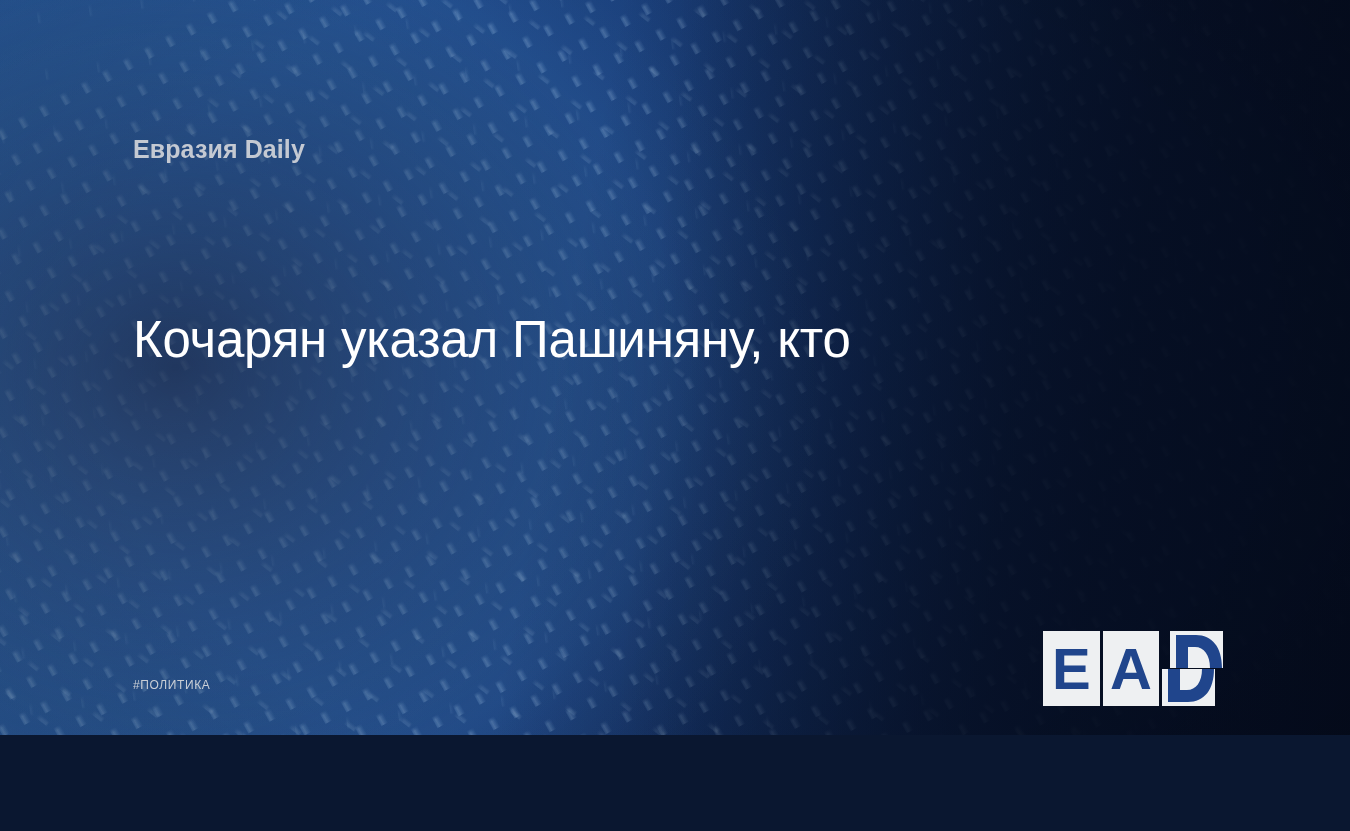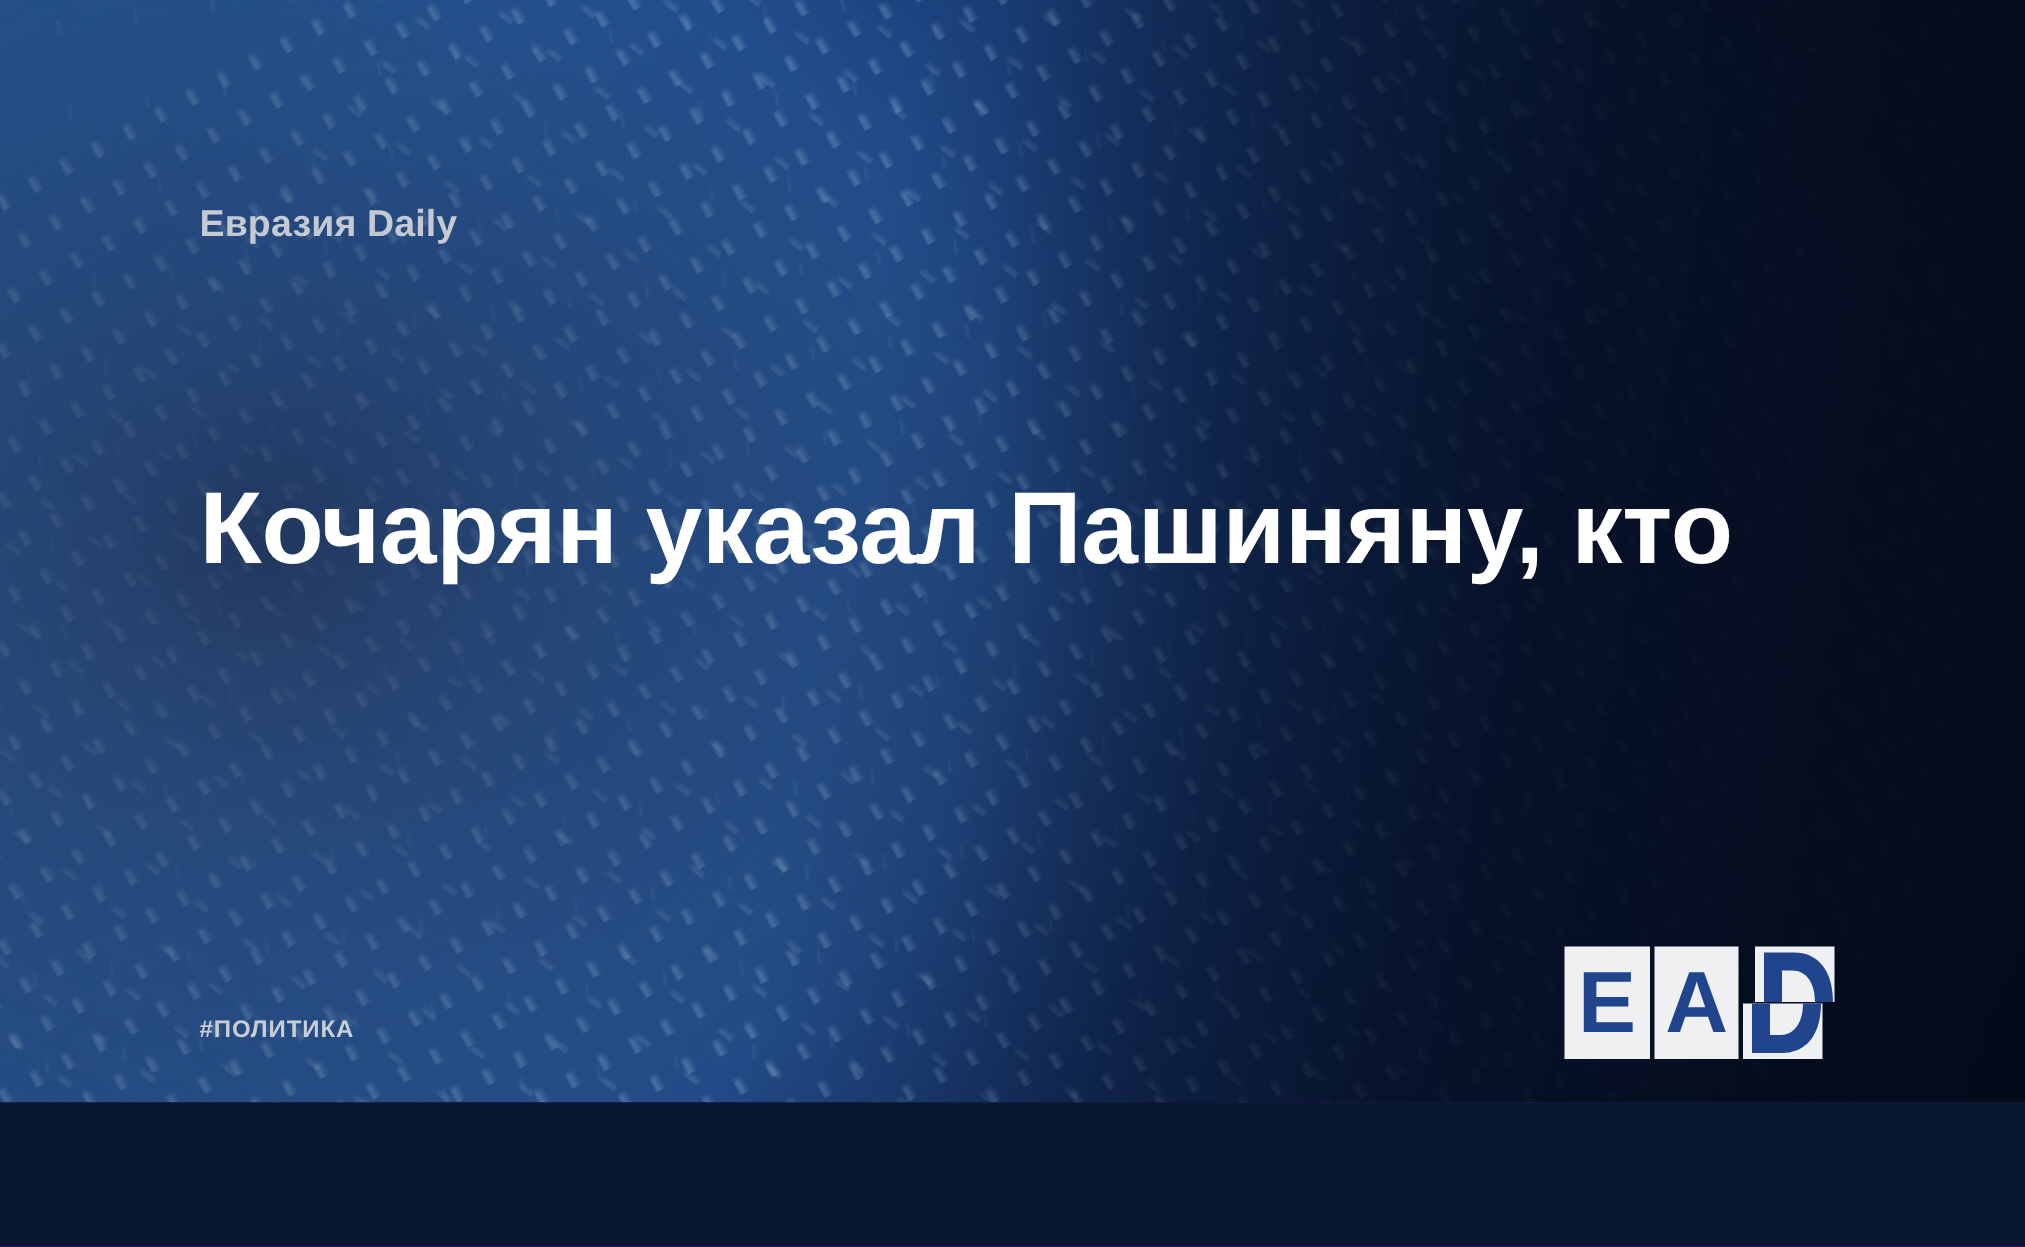--- a/index.html
+++ b/index.html
@@ -10,21 +10,21 @@
   }
   body {
     font-family: "Liberation Sans", "DejaVu Sans", sans-serif;
   }
 
   .card {
     position: relative;
     width: 1350px;
     height: 735px;
     overflow: hidden;
-    background: #4c1d95;
+    background: #4d7c0f;
     isolation: isolate;
   }
 
   
   .bg-base {
     position: absolute;
     inset: 0;
     background:
       radial-gradient(ellipse 820px 700px at 14% 52%,
         #2a5596 0%, #224a87 16%, #1b3e75 32%, #163462 48%, #112851 64%, #0d1e41 80%, #0a1733 100%),
@@ -145,33 +145,33 @@
     line-height: 1.1;
     white-space: nowrap;
   }
 
   .headline {
     position: absolute;
     left: 133px;
     top: 267px;
     width: 1010px;
     color: #ffffff;
-    font-size: 68px;
-    font-weight: 700;
+    font-size: 51px;
+    font-weight: 400;
     line-height: 78px;
     letter-spacing: -0.2px;
   }
   .headline .hl-line { display: block; white-space: nowrap; }
 
   .tag {
     position: absolute;
     left: 133px;
     top: 678px;
-    font-size: 16px;
-    font-weight: 700;
+    font-size: 12px;
+    font-weight: 400;
     letter-spacing: 0.6px;
     color: #c9ced6;
     white-space: nowrap;
   }
 
   
   .logo {
     position: absolute;
     left: 1043px;
     top: 631px;

